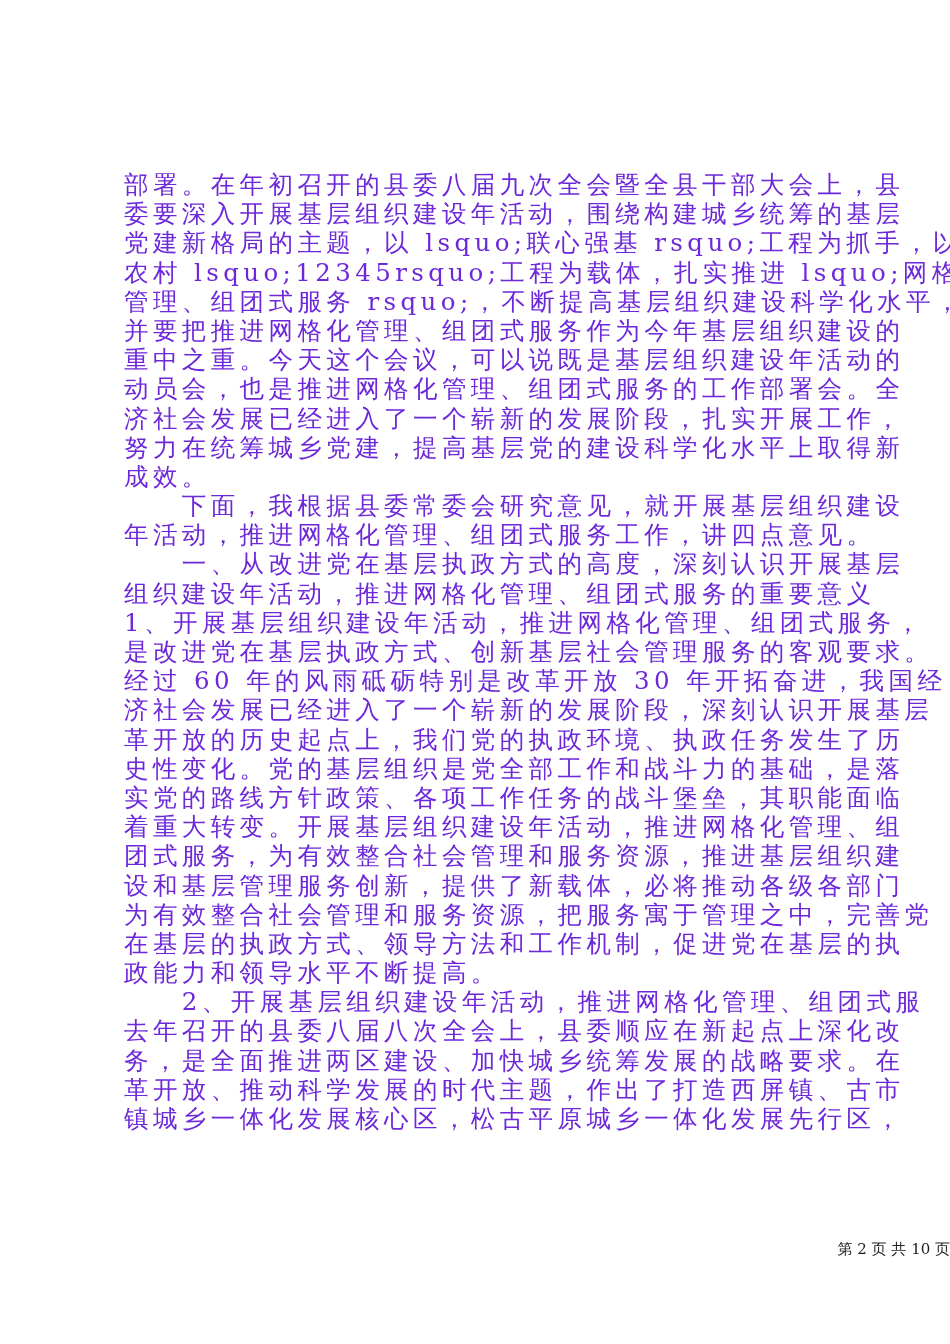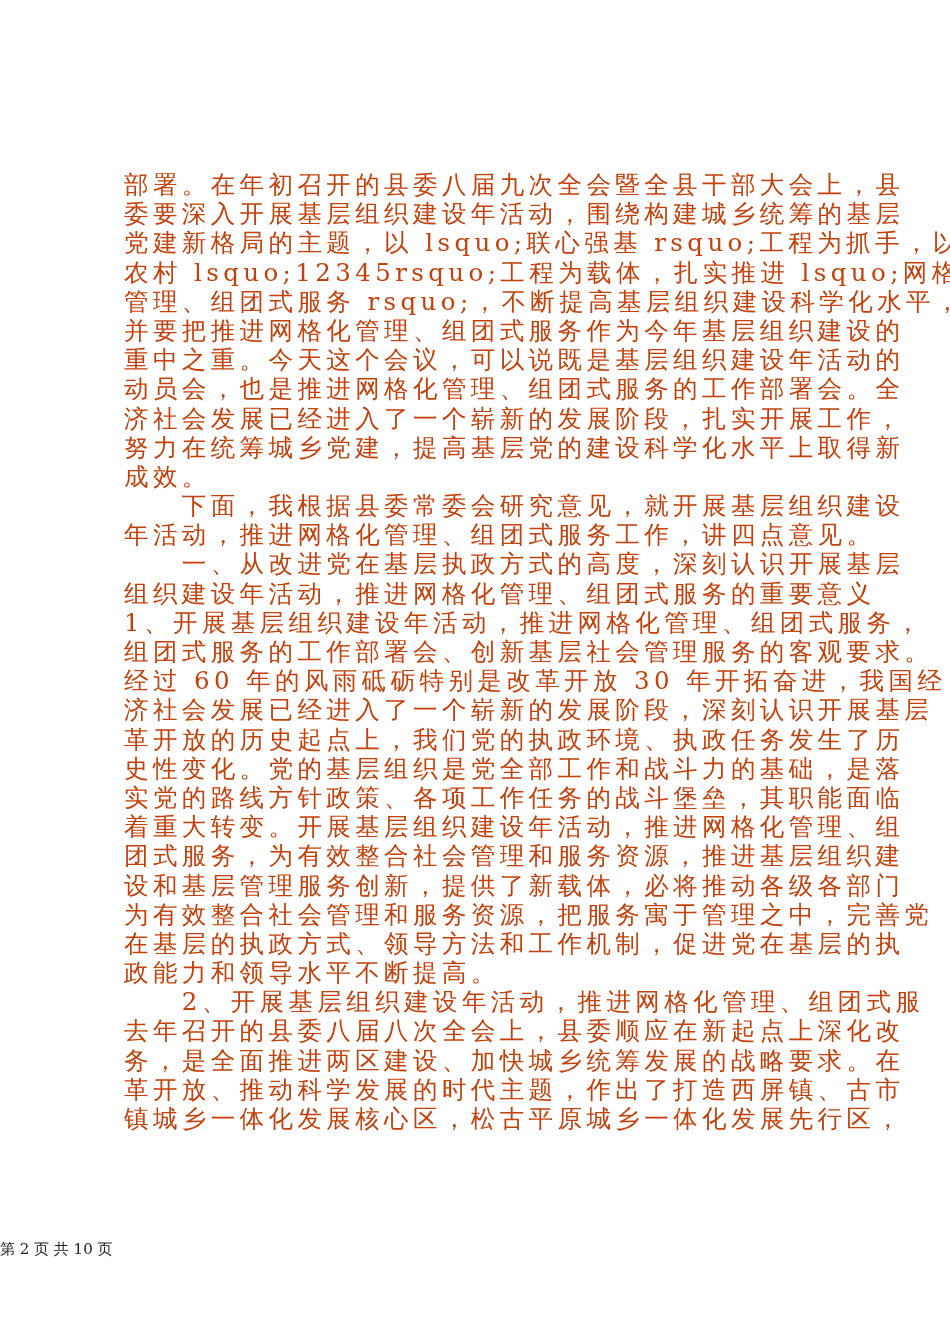--- a/index.html
+++ b/index.html
@@ -28,28 +28,28 @@
     top: 170px;
     width: 720px;
   }
   .line {
     display: block;
     height: 29.2px;
     line-height: 29.2px;
     font-size: 24.5px;
     letter-spacing: 4.4px;
     white-space: nowrap;
-    color: #c2410c;
+    color: #6d28d9;
   }
   .footer {
     position: absolute;
     left: 0;
     width: 950px;
     top: 1240px;
-    text-align: left;
+    text-align: right;
     font-size: 15px;
     color: #222222;
     font-family: "DejaVu Serif", "Liberation Serif", serif;
   }
 </style>
 </head>
 <body>
 
 <div class="page">
   <div class="body-text">
@@ -62,21 +62,21 @@
     <span class="line">重中之重。今天这个会议，可以说既是基层组织建设年活动的</span>
     <span class="line">动员会，也是推进网格化管理、组团式服务的工作部署会。全</span>
     <span class="line">济社会发展已经进入了一个崭新的发展阶段，扎实开展工作，</span>
     <span class="line">努力在统筹城乡党建，提高基层党的建设科学化水平上取得新</span>
     <span class="line">成效。</span>
     <span class="line">　　下面，我根据县委常委会研究意见，就开展基层组织建设</span>
     <span class="line">年活动，推进网格化管理、组团式服务工作，讲四点意见。</span>
     <span class="line">　　一、从改进党在基层执政方式的高度，深刻认识开展基层</span>
     <span class="line">组织建设年活动，推进网格化管理、组团式服务的重要意义</span>
     <span class="line">1、开展基层组织建设年活动，推进网格化管理、组团式服务，</span>
-    <span class="line">组团式服务的工作部署会、创新基层社会管理服务的客观要求。</span>
+    <span class="line">是改进党在基层执政方式、创新基层社会管理服务的客观要求。</span>
     <span class="line">经过 60 年的风雨砥砺特别是改革开放 30 年开拓奋进，我国经</span>
     <span class="line">济社会发展已经进入了一个崭新的发展阶段，深刻认识开展基层</span>
     <span class="line">革开放的历史起点上，我们党的执政环境、执政任务发生了历</span>
     <span class="line">史性变化。党的基层组织是党全部工作和战斗力的基础，是落</span>
     <span class="line">实党的路线方针政策、各项工作任务的战斗堡垒，其职能面临</span>
     <span class="line">着重大转变。开展基层组织建设年活动，推进网格化管理、组</span>
     <span class="line">团式服务，为有效整合社会管理和服务资源，推进基层组织建</span>
     <span class="line">设和基层管理服务创新，提供了新载体，必将推动各级各部门</span>
     <span class="line">为有效整合社会管理和服务资源，把服务寓于管理之中，完善党</span>
     <span class="line">在基层的执政方式、领导方法和工作机制，促进党在基层的执</span>

